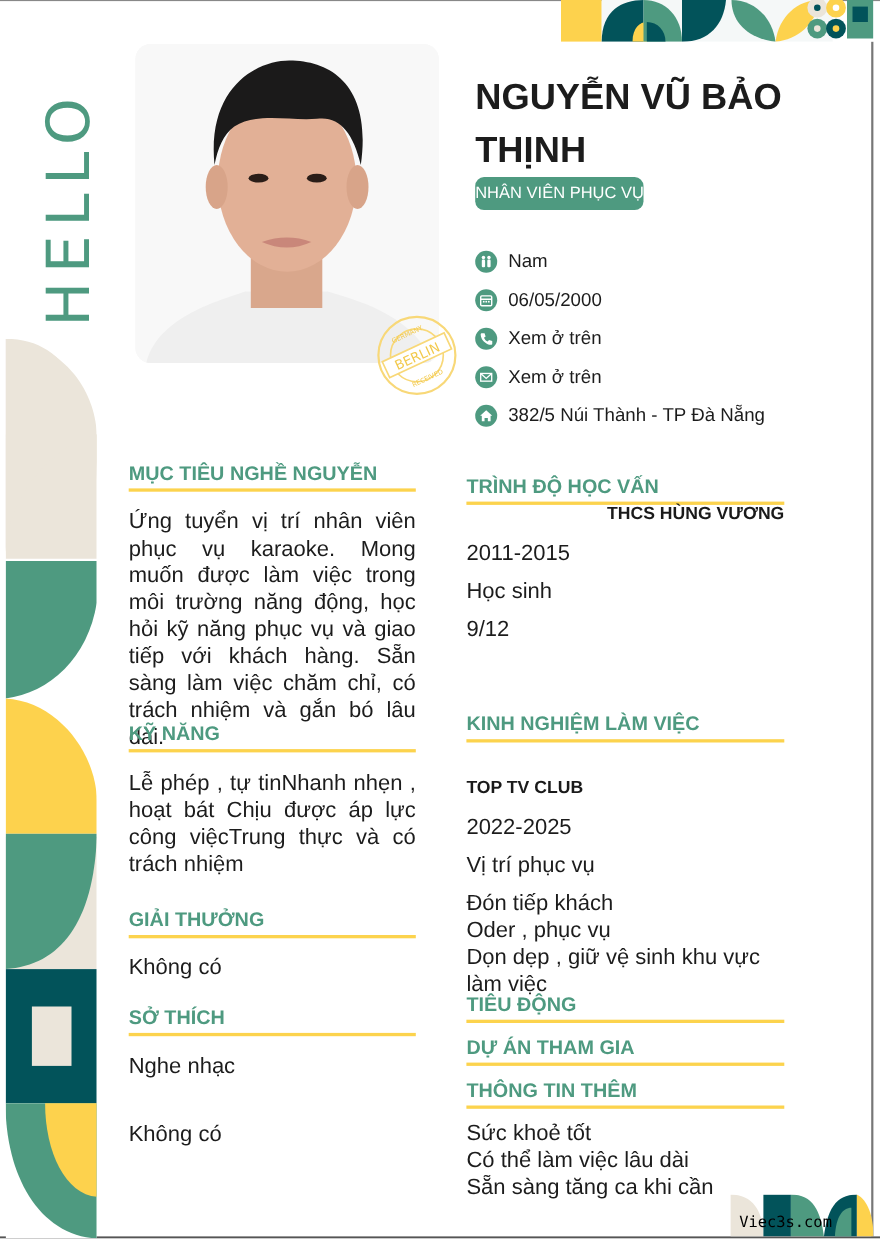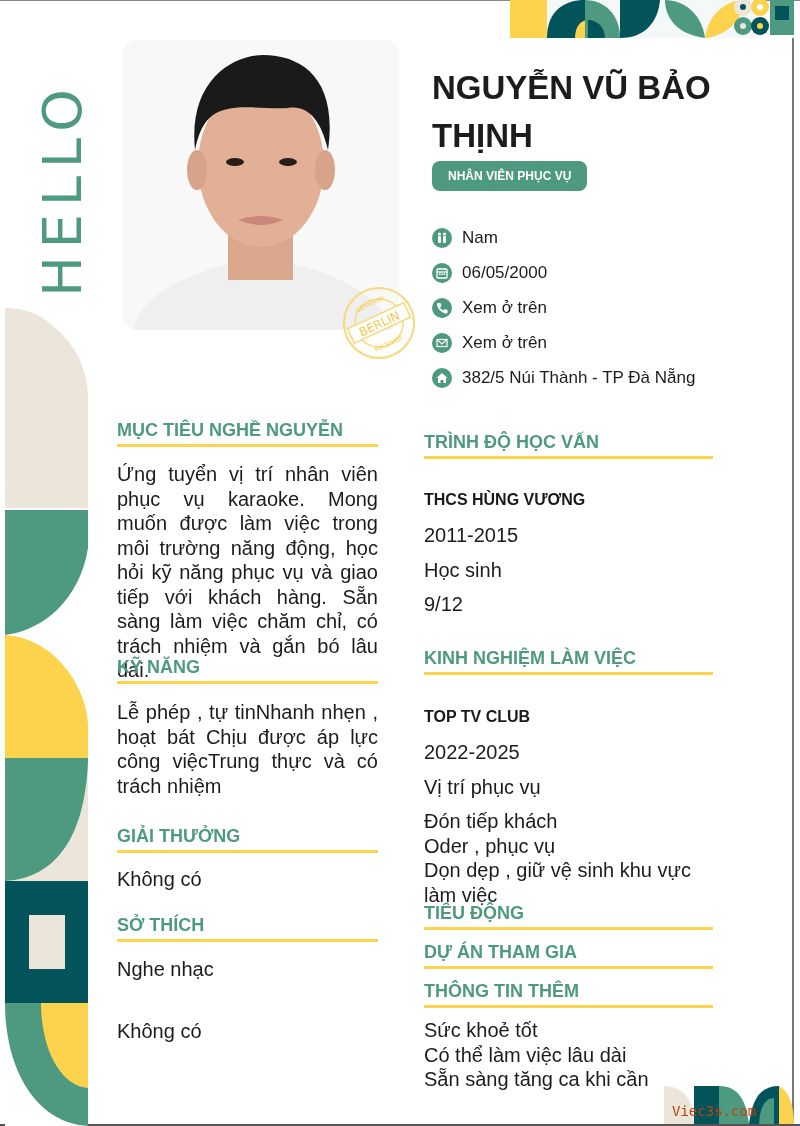--- a/index.html
+++ b/index.html
@@ -15,34 +15,34 @@
 
   
   .topdeco { position:absolute; left:510px; top:0; width:284px; height:38px; }
 
   
   .photo { position:absolute; left:123px; top:40px; width:276px; height:290px; border-radius:14px; background:#f7f7f7; overflow:hidden; }
   .stamp { position:absolute; left:342px; top:286px; width:74px; height:74px; }
 
   
   .name { position:absolute; left:432px; top:64px; width:320px; font-size:33px; font-weight:bold; line-height:48px; color:#1c1c1c; }
-  .role { position:absolute; left:432px; top:161px; height:30px; padding:0 16px; background:#4e9a80; color:#fff; border-radius:8px; font-size:12px; line-height:30px;font-weight:bold; }
+  .role { position:absolute; left:432px; top:161px; height:30px; padding:0 0; background:#4e9a80; color:#fff; border-radius:8px; font-size:15px; line-height:30px; }
   .contacts { position:absolute; left:432px; top:220px; }
   .contact { display:flex; align-items:center; height:35px; font-size:17px; color:#1c1c1c; }
   .contact .ic { width:20px; height:20px; border-radius:50%; background:#4e9a80; margin-right:10px; display:flex; align-items:center; justify-content:center; }
   .contact .ic svg { width:14px; height:14px; }
 
   
   .sec { position:absolute; }
   .sec-title { font-size:18px; font-weight:bold; color:#4e9a80; padding-bottom:3px; border-bottom:3px solid #fcd34d; }
   .body-txt { font-size:20px; line-height:24.5px; color:#1c1c1c; }
   .justify { text-align:justify; }
   .bold-line { font-weight:bold; font-size:16px; }
 
-  .watermark { position:absolute; left:672px; top:1103px; font-family:"DejaVu Sans Mono", monospace; font-size:14px; color:#c2410c; }
+  .watermark { position:absolute; left:672px; top:1103px; font-family:"DejaVu Sans Mono", monospace; font-size:14px; color:#000000; }
 </style>
 </head>
 <body>
 
 <div class="frame-top"></div>
 <div class="frame-right"></div>
 <div class="frame-bottom"></div>
 
 <div class="hello">
     <span>HELLO</span>
@@ -204,21 +204,21 @@
   <div class="sec-title">SỞ THÍCH</div>
   <div class="body-txt" style="margin-top:15px;">Nghe nhạc</div>
 </div>
 
 <div class="sec" style="left:117px; top:1005px; width:261px;">
   <div class="body-txt" style="margin-top:14px;">Không có</div>
 </div>
 
 <div class="sec" style="left:424px; top:432px; width:289px;">
   <div class="sec-title">TRÌNH ĐỘ HỌC VẤN</div>
-  <div class="bold-line" style="margin-top:32px;">THCS HÙNG VƯƠNG</div>
+  <div class="bold-line" style="text-align:right;">THCS HÙNG VƯƠNG</div>
   <div class="body-txt" style="margin-top:14px;">2011-2015</div>
   <div class="body-txt" style="margin-top:10px;">Học sinh</div>
   <div class="body-txt" style="margin-top:10px;">9/12</div>
 </div>
 
 <div class="sec" style="left:424px; top:648px; width:289px;">
   <div class="sec-title">KINH NGHIỆM LÀM VIỆC</div>
   <div class="bold-line" style="margin-top:33px;">TOP TV CLUB</div>
   <div class="body-txt" style="margin-top:14px;">2022-2025</div>
   <div class="body-txt" style="margin-top:10px;">Vị trí phục vụ</div>

